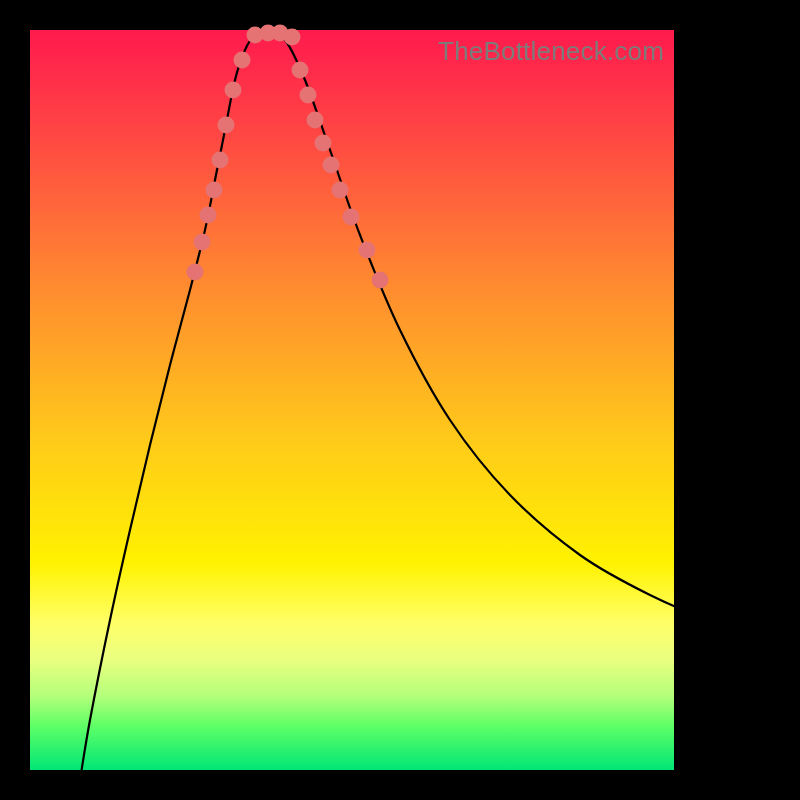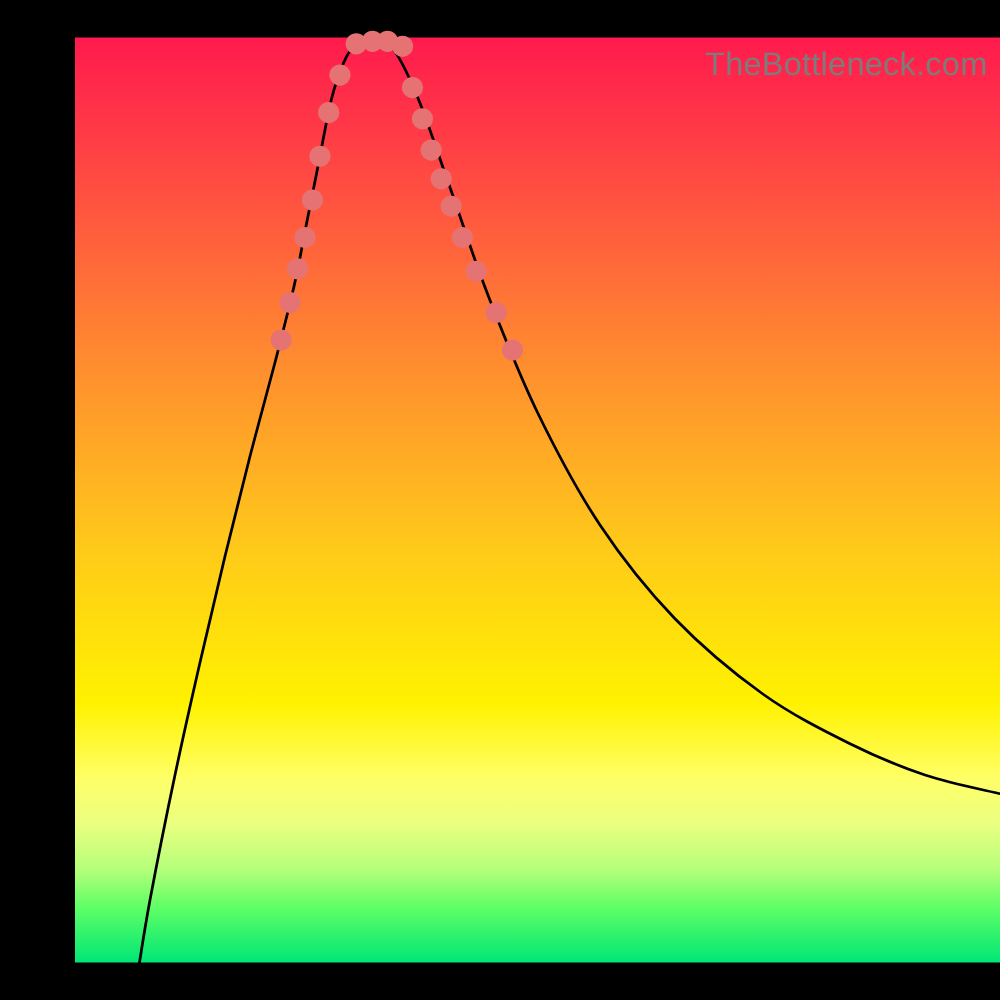--- a/index.html
+++ b/index.html
@@ -8,35 +8,34 @@
     width: 800px;
     height: 800px;
     background: #000;
     font-family: Arial, Helvetica, sans-serif;
     overflow: hidden;
   }
   .frame {
     position: absolute;
     left: 30px;
     top: 30px;
-    width: 740px;
+    width: 644px;
     height: 740px;
     background: linear-gradient(to bottom,
       #ff1a4d 0%,
       #ff3348 8%,
       #ff5a3e 20%,
       #ff8c2f 35%,
       #ffc91a 55%,
       #fff200 72%,
       #ffff66 80%,
       #eaff80 85%,
       #b4ff7a 90%,
       #5fff66 94%,
       #00e676 100%);
-    margin-left: 30px;
   }
   .watermark {
     position: absolute;
     top: 6px;
     right: 10px;
     color: #7d7c7a;
     font-size: 26px;
     font-weight: 500;
     letter-spacing: 0.2px;
     user-select: none;

